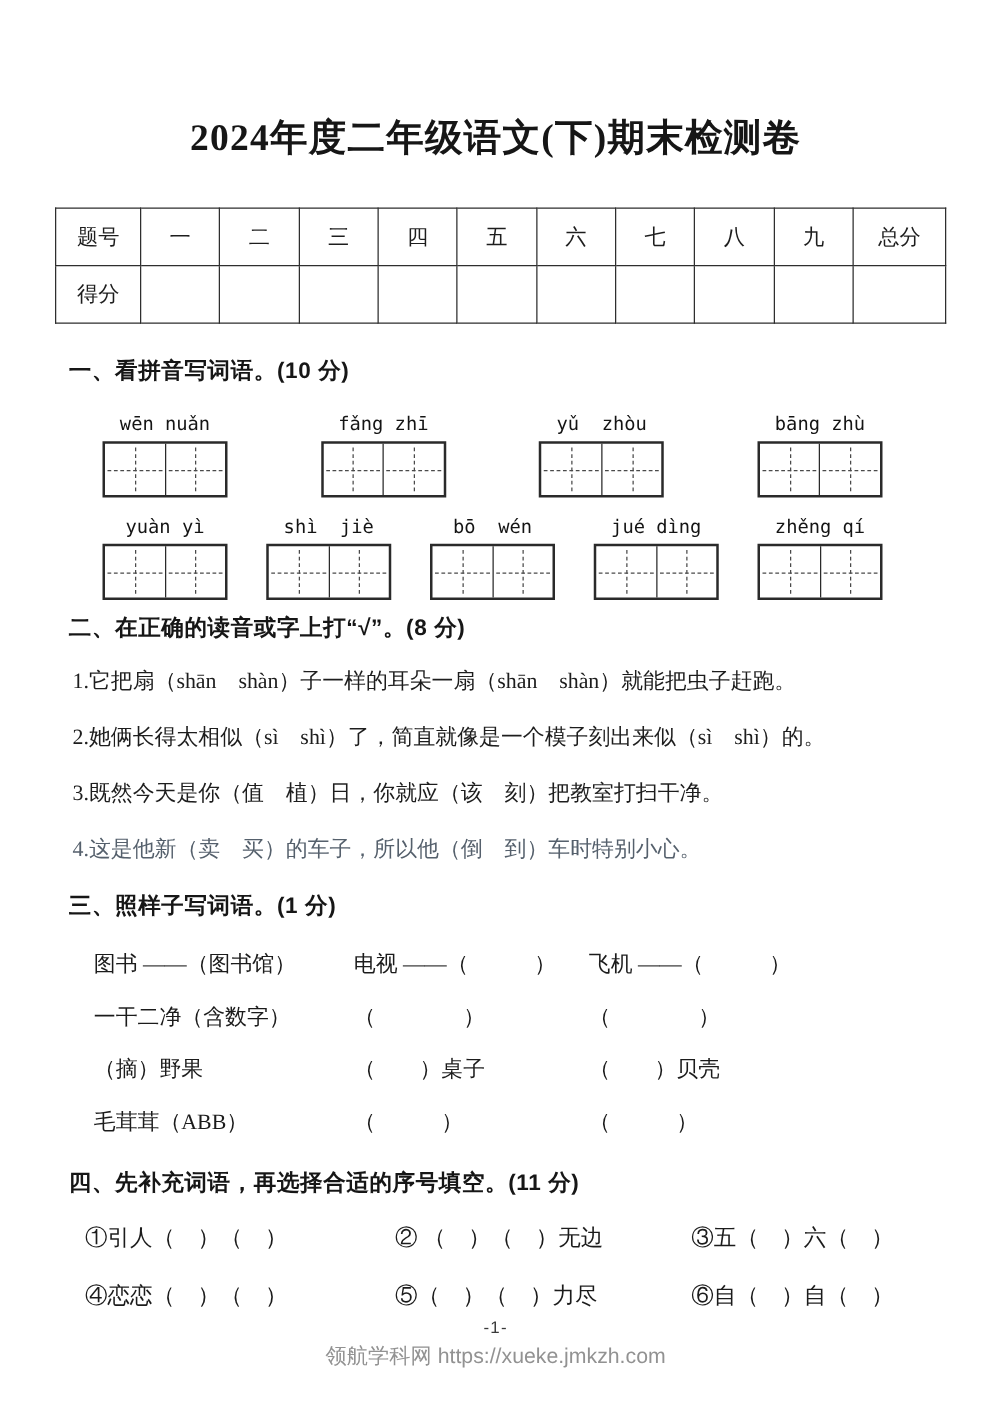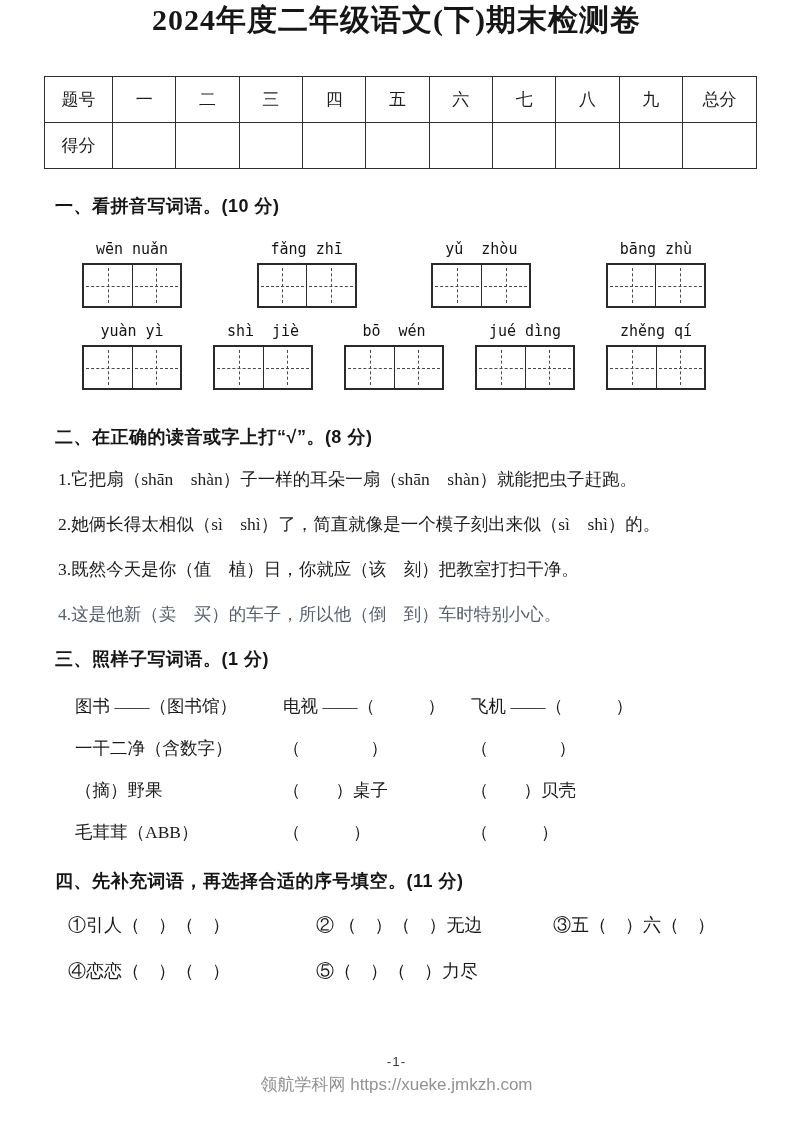--- a/index.html
+++ b/index.html
@@ -7,20 +7,21 @@
   body {
     width: 793px; height: 1122px;
     font-family: "Liberation Sans", "DejaVu Sans", sans-serif;
     color: #1d1d1d;
     position: relative;
     overflow: hidden;
   }
   .page { position: relative; width: 793px; height: 1122px; }
 
   .exam-title {
+    padding-top: 90px;
     text-align: center;
     font-family: "Liberation Serif", "DejaVu Serif", serif;
     font-weight: 700;
     font-size: 30px;
     letter-spacing: 1px;
     color: #161616;
   }
   .exam-subtitle {
     margin-top: 13px;
     text-align: center;
@@ -47,21 +48,21 @@
   td.col-last  { width: 74px; }
 
   .section-heading {
     font-weight: 700;
     font-size: 18px;
     color: #161616;
     margin-left: 55px;
     letter-spacing: 0.5px;
   }
   .h1 { margin-top: 25px; }
-  .h2 { margin-top: 35px; }
+  .h2 { margin-top: 10px; }
   .h3 { margin-top: 18px; }
   .h4 { margin-top: 16px; }
 
   .pinyin-row {
     display: flex;
     justify-content: space-between;
     margin: 0 87px 0 82px;
   }
   .pinyin-row.first { margin-top: 22px; gap: 45px; }
   .pinyin-row.second { margin-top: 14px; }
@@ -294,20 +295,21 @@
   <div class="section-heading h4">四、先补充词语，再选择合适的序号填空。(11 分)</div>
   <div class="idiom-rows">
     <div class="idiom-row">
       <span class="i1">①引人（　）（　）</span>
       <span class="i2">② （　）（　）无边</span>
       <span class="i3">③五（　）六（　）</span>
     </div>
     <div class="idiom-row">
       <span class="i1">④恋恋（　）（　）</span>
       <span class="i2">⑤（　）（　）力尽</span>
+      <span class="i3">⑥自（　）自（　）</span>
     </div>
   </div>
 
   <div class="footer">
     <div class="page-number">-1-</div>
     <div class="watermark">领航学科网 https://xueke.jmkzh.com</div>
   </div>
 
 </div>
 

